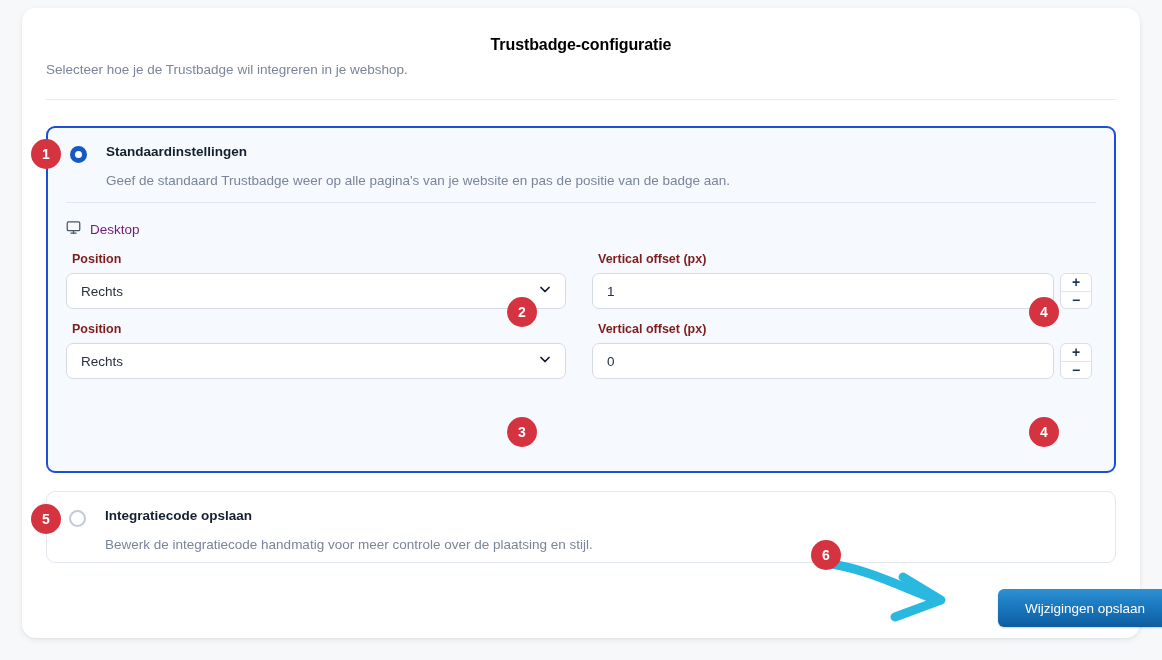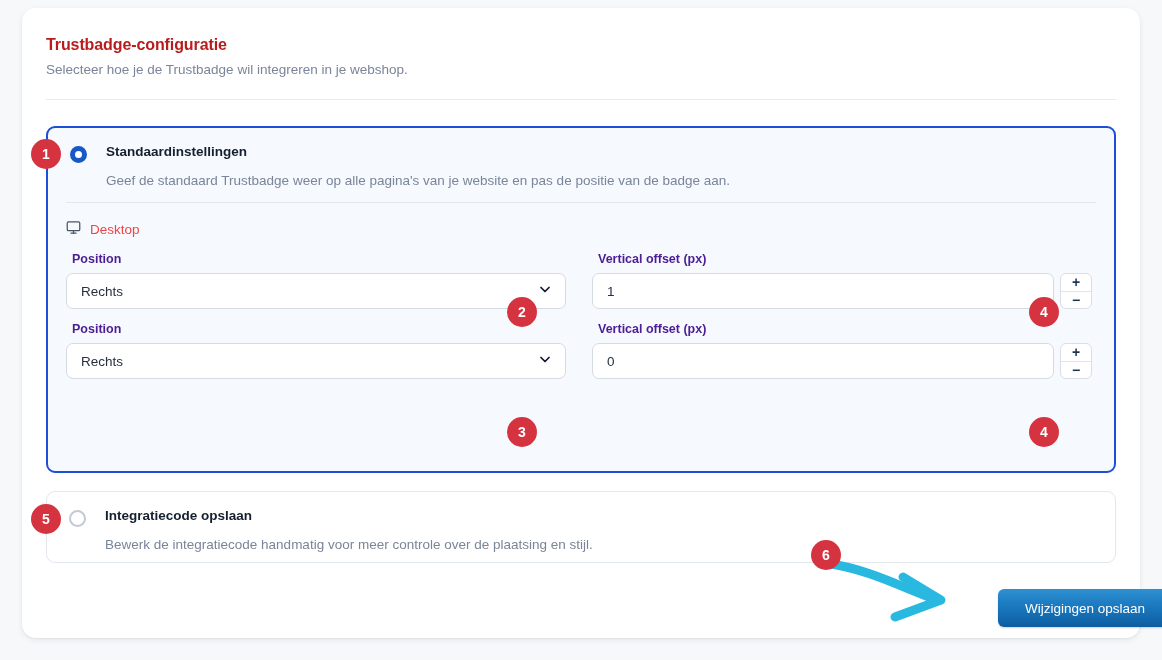--- a/index.html
+++ b/index.html
@@ -33,23 +33,24 @@
     box-shadow: 0 2px 6px rgba(17, 24, 39, 0.07), 0 1px 2px rgba(17,24,39,0.05);
     box-sizing: border-box;
   }
 
   .card-header {
     padding: 28px 24px 0 24px;
   }
   .card-title {
     font-size: 16px;
     font-weight: bold;
-    color: #b91c1c;
+    color: #000000;
     letter-spacing: -0.1px;
     margin: 0;
+    text-align: center;
   }
   .card-sub {
     font-size: 13.5px;
     color: #7a8599;
     margin-top: 8px;
   }
   .card-divider {
     margin: 22px 24px 0 24px;
     height: 1px;
     background: #e8eaee;
@@ -118,38 +119,38 @@
     align-items: center;
     gap: 9px;
     padding-top: 17px;
   }
   .device-head .dev-icon {
     display: block;
     color: #4a5567;
   }
   .device-name {
     font-size: 13.5px;
-    color: #ef4444;
+    color: #701a75;
   }
 
   .field-row {
     display: flex;
     gap: 26px;
     margin-top: 13px;
   }
   .field {
     position: relative;
   }
   .field.left { width: 500px; }
   .field.right { width: 500px; }
 
   .field-label {
     font-size: 12.5px;
     font-weight: bold;
-    color: #4c1d95;
+    color: #7f1d1d;
     margin-bottom: 7px;
     padding-left: 6px;
   }
 
   .select-box {
     position: relative;
     height: 36px;
     background: #ffffff;
     border: 1px solid #d5dbe3;
     border-radius: 7px;

